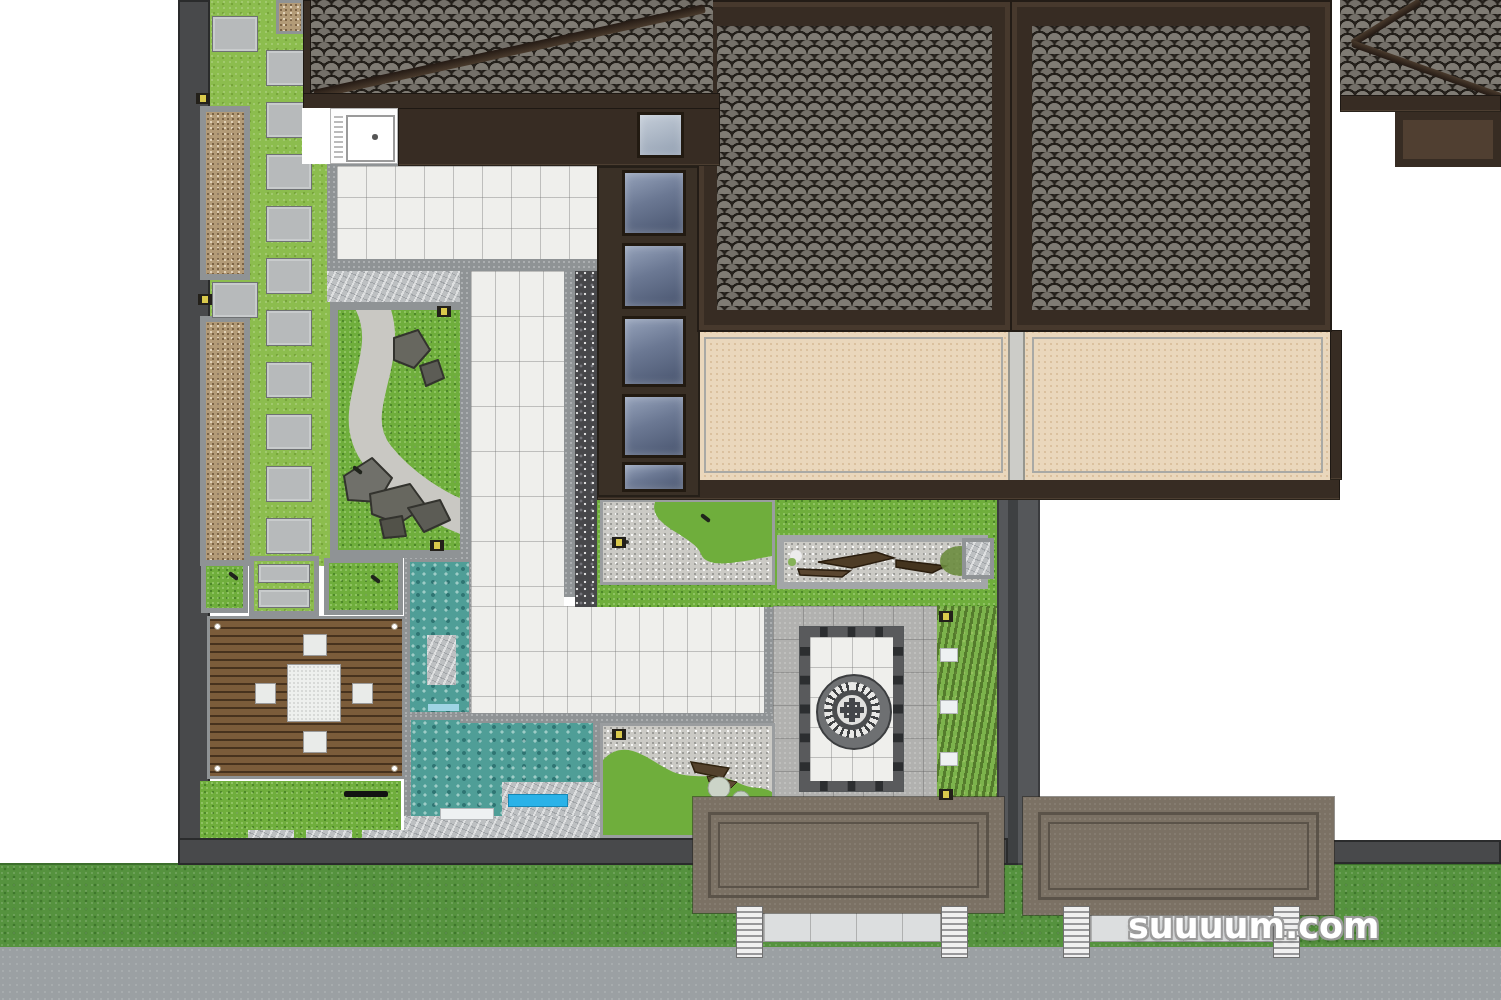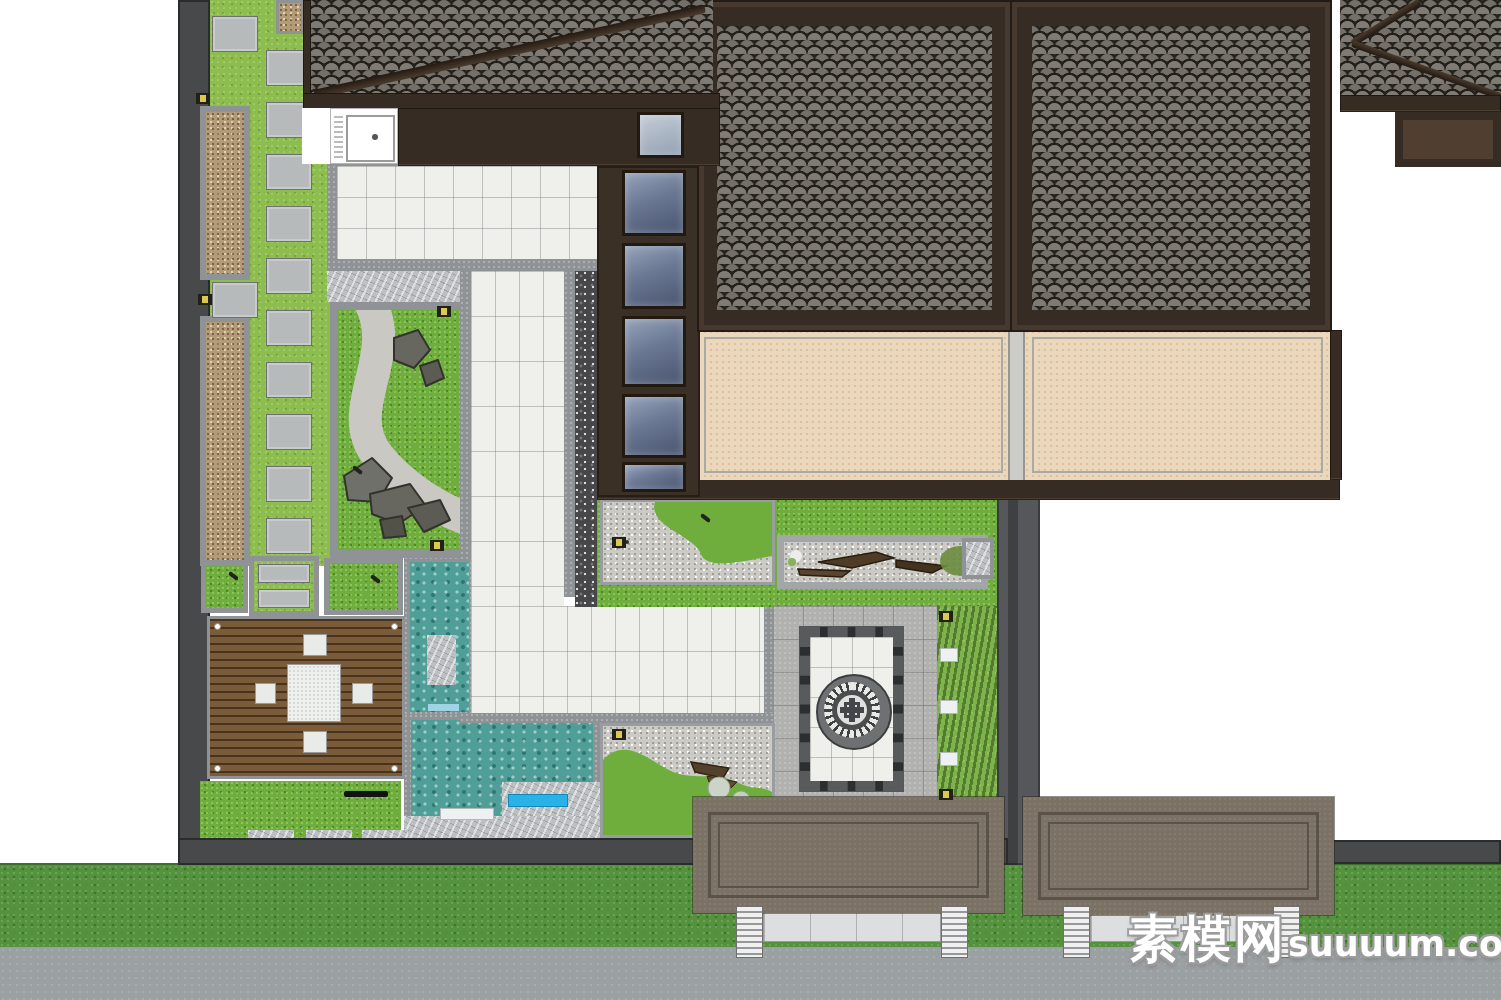--- a/index.html
+++ b/index.html
@@ -232,21 +232,20 @@
       <div class="ab winpane" style="left: 25px; top: 296px; width: 64px; height: 30px;"></div>
     </div>
   <div class="ab winpane light" style="left:637px;top:112px;width:47px;height:46px;"></div>
 
   <div class="ab gate" style="left:693px;top:797px;width:311px;height:116px;"></div>
   <div class="ab gate" style="left:1023px;top:797px;width:311px;height:118px;"></div>
   <div class="ab gpave" style="left:763px;top:908px;width:178px;height:34px;"></div>
   <div class="ab gpave" style="left:1090px;top:908px;width:183px;height:34px;"></div>
 
   <div class="ab watermark" style="left:1128px;top:906px;">
-    <span class="wm-cn">素模网</span>
       <span class="wm-latin">suuuum.com</span>
   </div>
 <div class="ab sstone" style="left: 212px; top: 16px; width: 46px; height: 36px;"></div>
     <div class="ab sstone" style="left: 212px; top: 282px; width: 46px; height: 36px;"></div>
     <div class="ab sstone" style="left: 266px; top: 50px; width: 46px; height: 36px;"></div>
     <div class="ab sstone" style="left: 266px; top: 102px; width: 46px; height: 36px;"></div>
     <div class="ab sstone" style="left: 266px; top: 154px; width: 46px; height: 36px;"></div>
     <div class="ab sstone" style="left: 266px; top: 206px; width: 46px; height: 36px;"></div>
     <div class="ab sstone" style="left: 266px; top: 258px; width: 46px; height: 36px;"></div>
     <div class="ab sstone" style="left: 266px; top: 310px; width: 46px; height: 36px;"></div>

